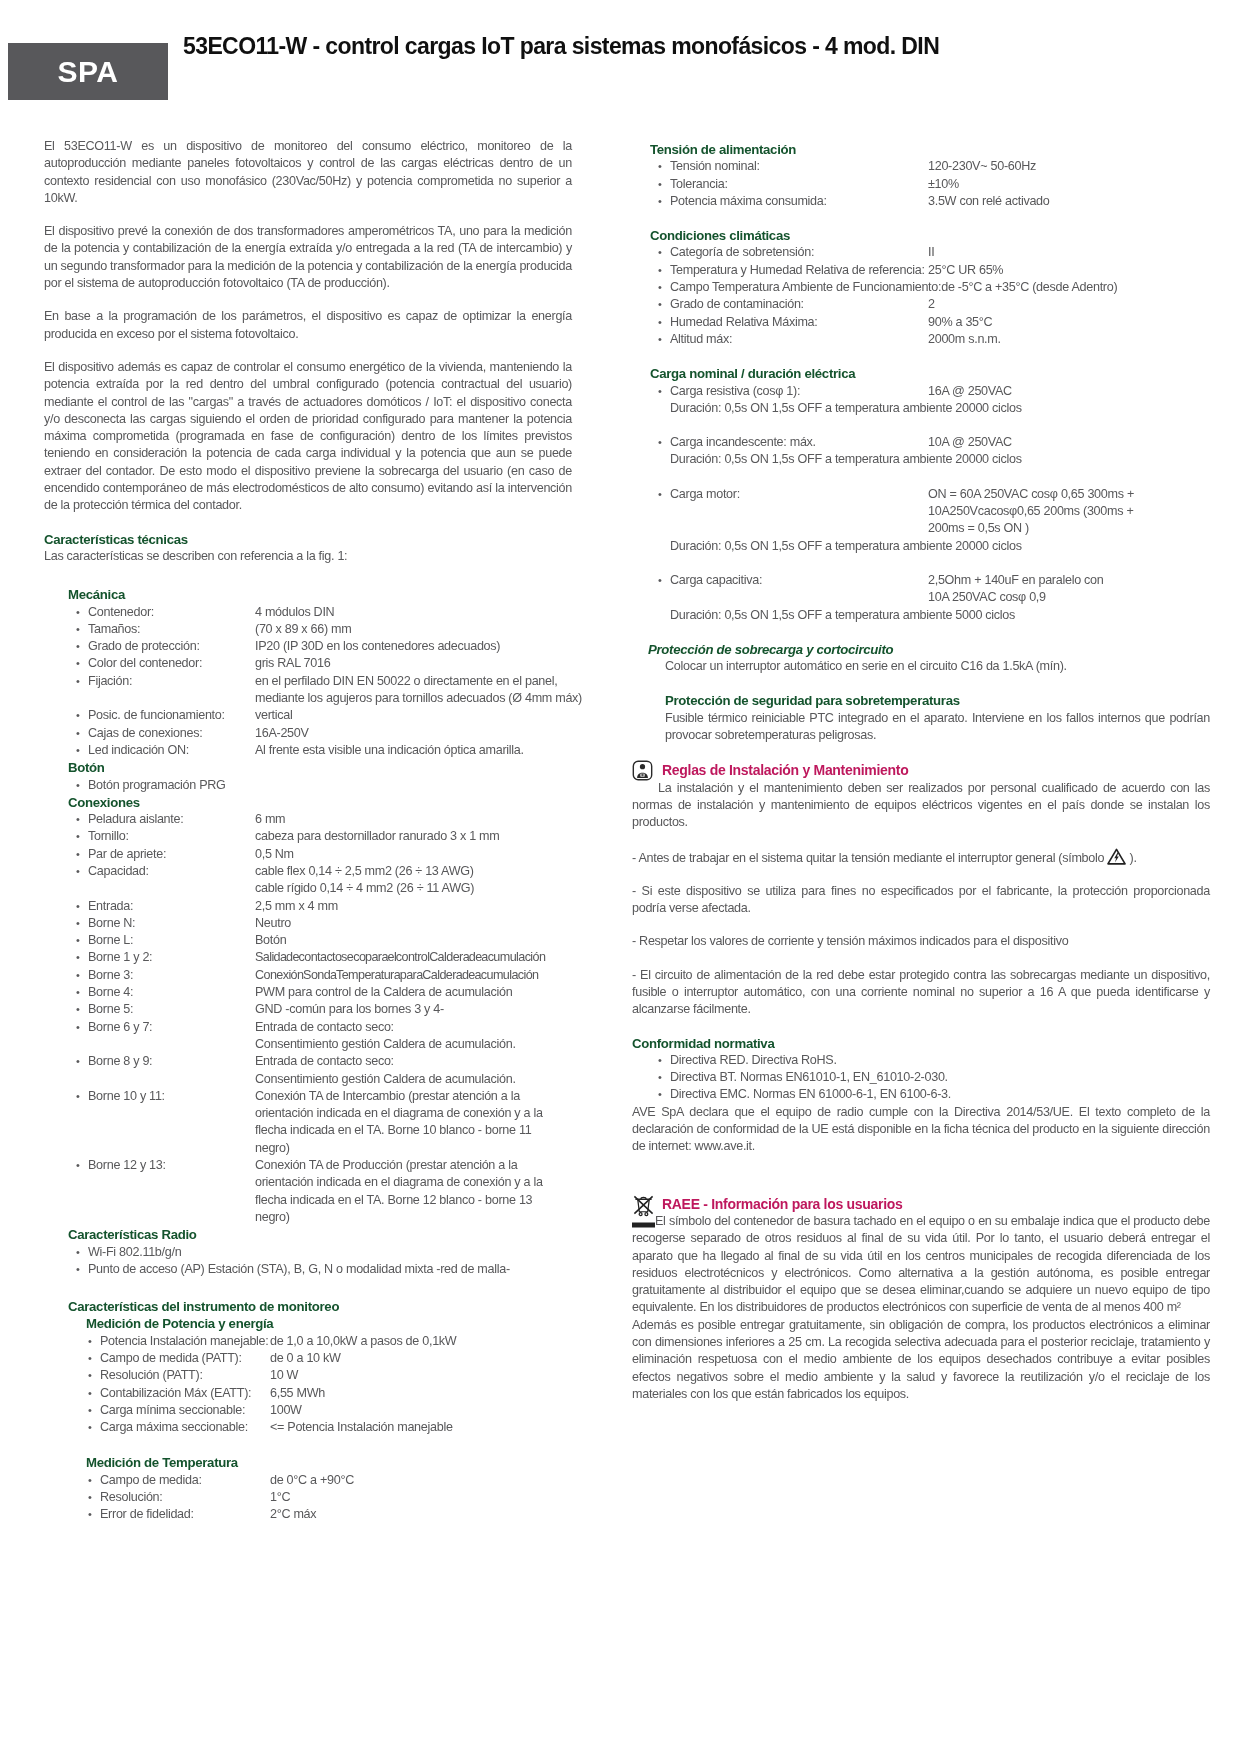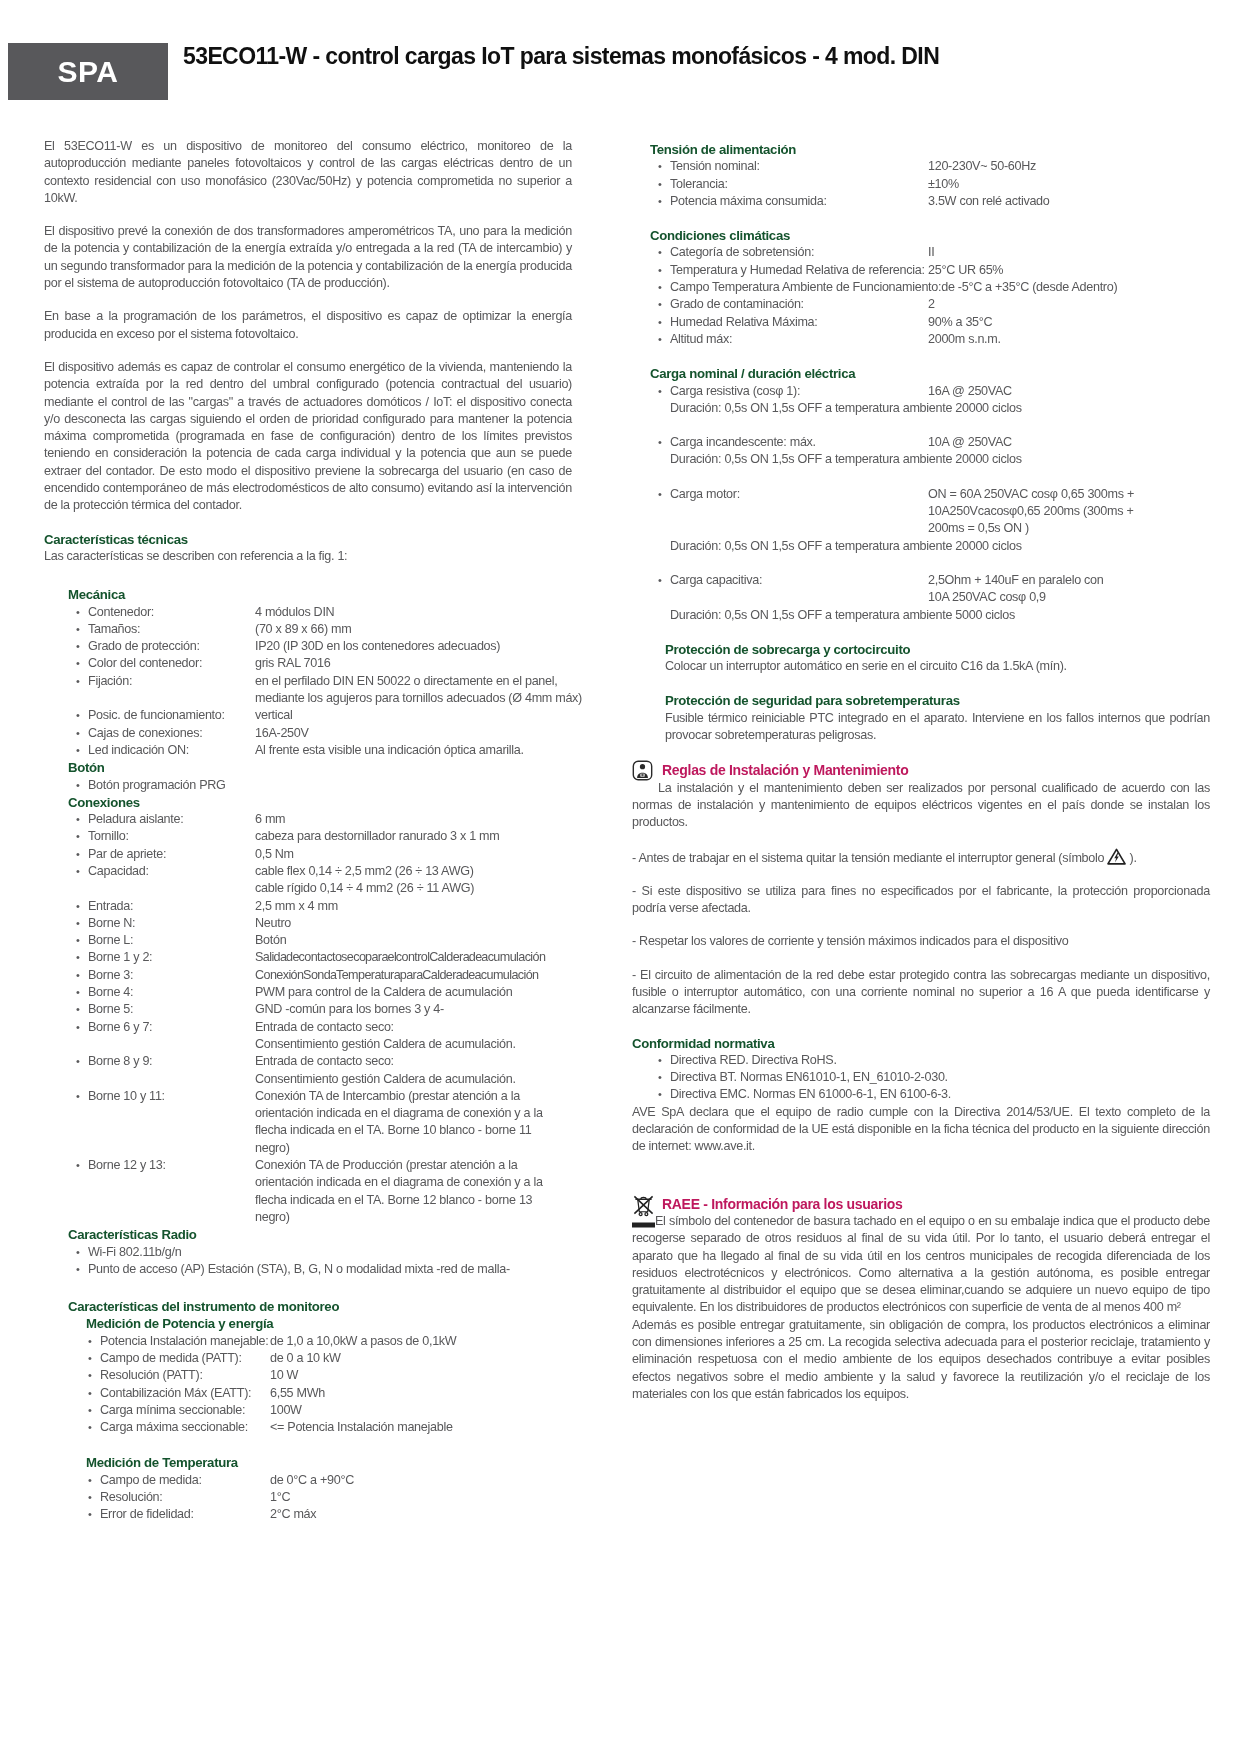--- a/index.html
+++ b/index.html
@@ -10,21 +10,21 @@
     font-size:12.6px; letter-spacing:-0.3px; line-height:17.3px;
     color:#58585a;
   }
   .page { position:absolute; inset:0; overflow:hidden;padding-left:20px; }
   .hdr-tag {
     position:absolute; left:8px; top:43px; width:160px; height:57px;
     background:#58585b; color:#ffffff; display:flex; align-items:center; justify-content:center;
     font-size:30px; font-weight:bold; letter-spacing:0.5px;
   }
   .hdr-title {
-    position:absolute; left:183px; top:48px; font-size:23px; font-weight:bold;
+    position:absolute; left:183px; top:38px; font-size:23px; font-weight:bold;
     letter-spacing:-0.6px; color:#101010; white-space:nowrap;
   }
   .col { position:absolute; }
   .col-left  { left:44px;  top:138px; width:528px; }
   .col-right { left:632px; top:141px; width:578px; }
   .para { margin-bottom:16px; }
   .just { text-align:justify; }
   .h0, .h1x, .h2x { font-weight:bold; color:#14532d; font-size:13.2px; }
   .h1x.lvl1 { margin-left:24px; }
   .h2x.lvl2 { margin-left:42px; }
@@ -443,21 +443,21 @@
           <span class="marker">•</span>
           <span class="spec-label">Carga capacitiva:</span>
           <div class="spec-value">
             <div class="vline">2,5Ohm + 140uF en paralelo con</div>
             <div class="vline">10A 250VAC cosφ 0,9</div>
           </div>
         </div>
         <div class="spec-note" style="margin-left: 12px;">Duración: 0,5s ON 1,5s OFF a temperatura ambiente 5000 ciclos</div>
       </div>
       <div style="height: 17px;"></div>
-      <div class="h1x" style="margin-left: 33px;">Protección de sobrecarga y cortocircuito</div>
+      <div class="h1x" style="margin-left: 16px; font-style: italic;">Protección de sobrecarga y cortocircuito</div>
       <p class="para" style="margin-left: 33px; margin-bottom: 0px;"><span>Colocar un interruptor automático en serie en el circuito C16 da 1.5kA (mín).</span></p>
       <div style="height: 17px;"></div>
       <div class="h1x" style="margin-left: 33px;">Protección de seguridad para sobretemperaturas</div>
       <p class="para just" style="margin-left: 33px; margin-bottom: 0px;"><span>Fusible térmico reiniciable PTC integrado en el aparato. Interviene en los fallos internos que podrían provocar sobretemperaturas peligrosas.</span></p>
       <div style="height: 18px;"></div>
       <div class="iconh"><span class="blockicon"><svg width="21" height="21" viewBox="0 0 24 24">
             <rect x="1.5" y="1.5" width="21" height="21" rx="5.5" fill="none" stroke="#2a2a2a" stroke-width="1.6"></rect>
             <circle cx="12" cy="7.6" r="3" fill="#2a2a2a"></circle>
             <path d="M5.8 20.5c0-3.7 2.8-5.9 6.2-5.9s6.2 2.2 6.2 5.9z" fill="#2a2a2a"></path>
             <rect x="9.6" y="15.6" width="4.8" height="3.4" fill="#fff"></rect>

